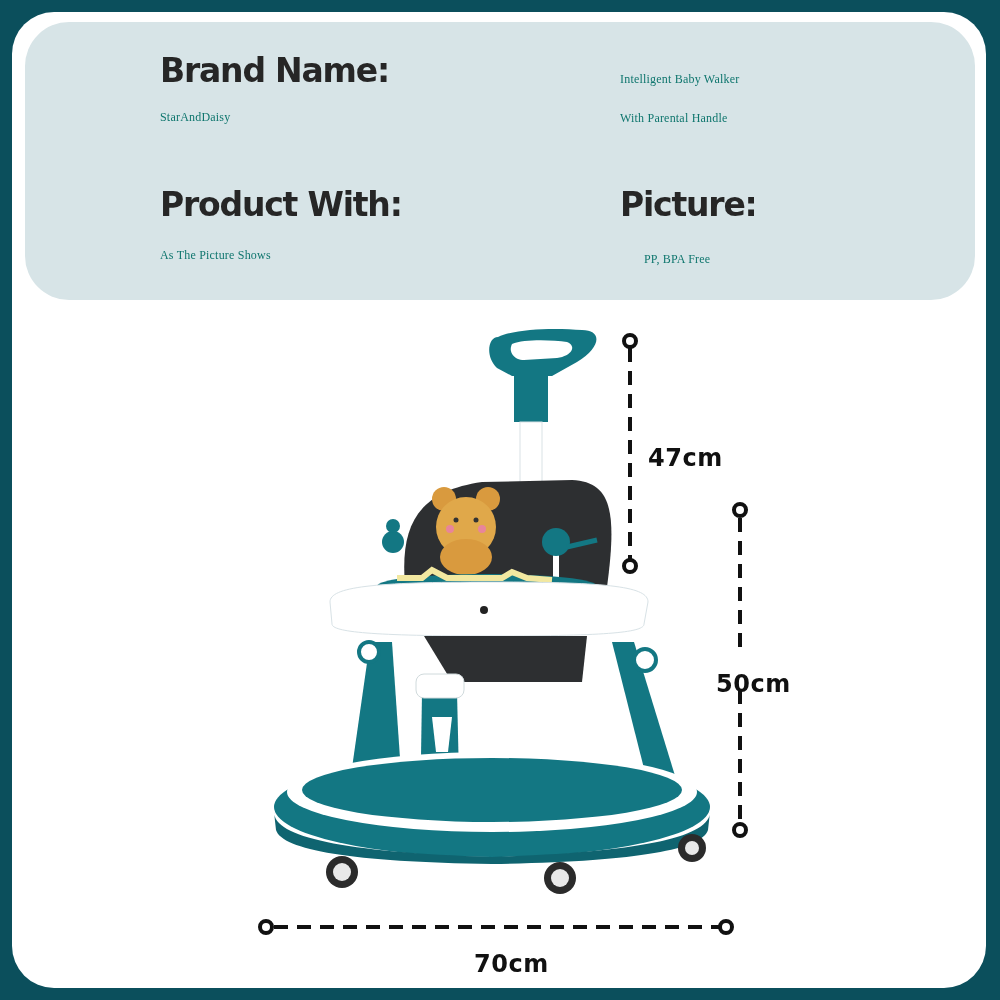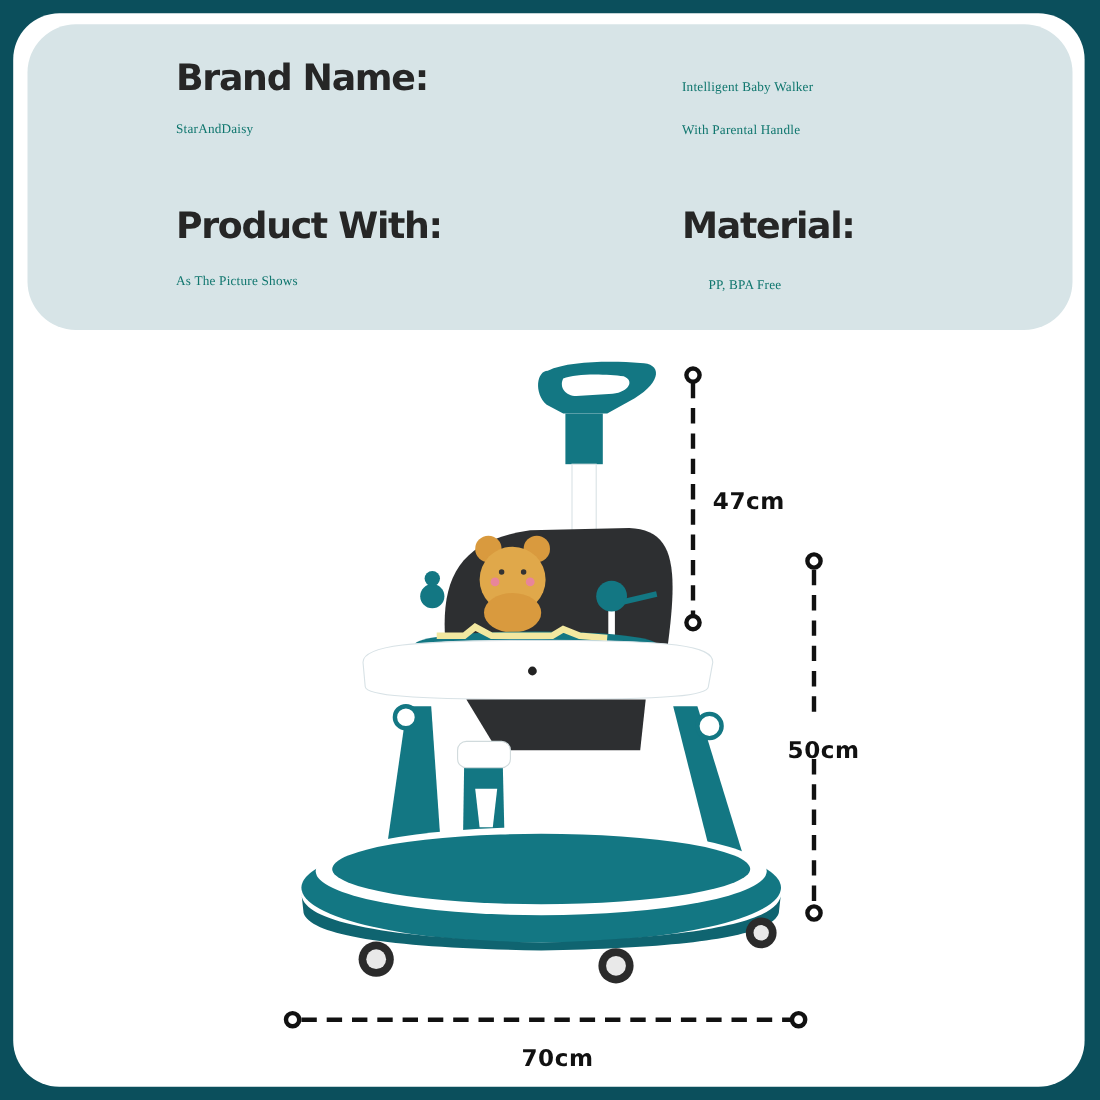--- a/index.html
+++ b/index.html
@@ -31,21 +31,21 @@
   .f-size { left: 135px; top: 164px; }
   .f-material { left: 595px; top: 164px; }
   .f-brand .value, .f-size .value { margin-top: 8px; }
   .f-product .value { margin-top: 8px; }
   .f-size .value { margin-top: 12px; }
   .f-material .value { margin-top: 16px; margin-left: 24px; }
 
   .product-art { position: absolute; left: 0; top: 0; width: 974px; height: 976px; }
   .dim-label {
     position: absolute; font-family: "DejaVu Sans", sans-serif; font-weight: bold;
-    font-size: 21px; color: #111; letter-spacing: 0.5px;
+    font-size: 24px; color: #111; letter-spacing: 0.5px;
   }
 </style>
 </head>
 <body>
 
 <div class="card">
 
   <div class="info-panel">
     <div class="field f-brand">
       <div class="label">Brand Name:</div>
@@ -55,21 +55,21 @@
       <div class="value">
         <div>Intelligent Baby Walker</div>
         <div>With Parental Handle</div>
       </div>
     </div>
     <div class="field f-size">
       <div class="label">Product With:</div>
       <div class="value">As The Picture Shows</div>
     </div>
     <div class="field f-material">
-      <div class="label">Material:</div>
+      <div class="label">Picture:</div>
       <div class="value">PP, BPA Free</div>
     </div>
   </div>
 
   <svg class="product-art" viewBox="0 0 974 976" xmlns="http://www.w3.org/2000/svg">
 
     <g>
       <path d="M486 325 C476 325 473 345 485 356 L500 364 L540 364 L565 350 C590 335 590 318 570 318 C545 316 505 316 486 325 Z" fill="#137783"></path>
       <path d="M500 332 C496 340 502 348 512 348 L545 346 C560 344 565 334 555 330 C540 328 512 327 500 332 Z" fill="#ffffff"></path>
       <rect x="502" y="364" width="34" height="46" fill="#137783"></rect>

